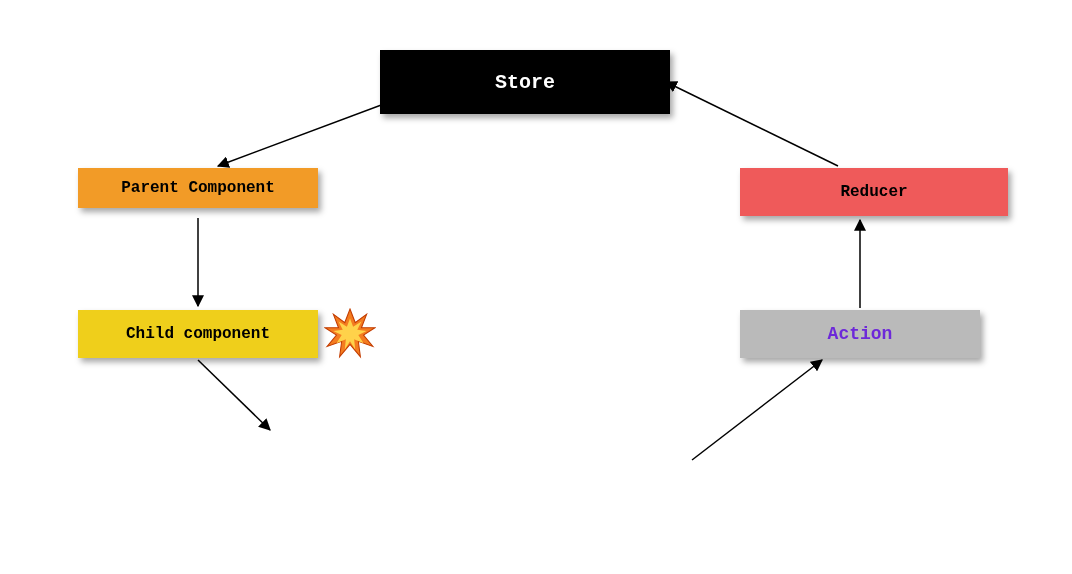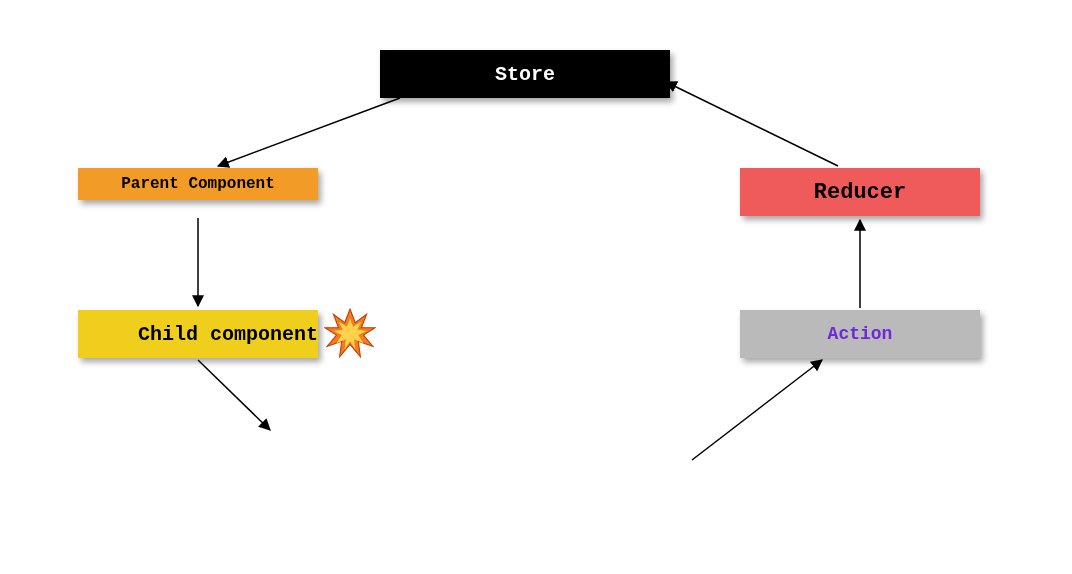--- a/index.html
+++ b/index.html
@@ -18,34 +18,34 @@
   .box {
     position: absolute;
     display: flex;
     align-items: center;
     justify-content: center;
     font-weight: bold;
     box-shadow: 3px 4px 6px rgba(0,0,0,0.35);
     text-align: center;
   }
   .store {
-    left: 380px; top: 50px; width: 290px; height: 48px;
+    left: 380px; top: 50px; width: 290px; height: 64px;
     background: #000000; color: #ffffff; font-size: 20px; text-align: right;
   }
   .parent {
-    left: 78px; top: 168px; width: 240px; height: 32px;
+    left: 78px; top: 168px; width: 240px; height: 40px;
     background: #f29b27; color: #000000; font-size: 16px;
   }
   .child {
     left: 78px; top: 310px; width: 240px; height: 48px;
-    background: #efcf1b; color: #000000; font-size: 20px; justify-content: flex-end;
+    background: #efcf1b; color: #000000; font-size: 16px;
   }
   .reducer {
-    left: 740px; top: 168px; width: 240px; height: 48px;
-    background: #ef5a5a; color: #000000; font-size: 22px;
+    left: 740px; top: 168px; width: 268px; height: 48px;
+    background: #ef5a5a; color: #000000; font-size: 16px;
   }
   .action {
     left: 740px; top: 310px; width: 240px; height: 48px;
     background: #bababa; color: #6d28d9; font-size: 18px;
   }
   .codebox {
     position: absolute;
     left: 252px; top: 420px; width: 438px; height: 100px;
     border: 2px dashed #000000;
     background: #ffffff;

